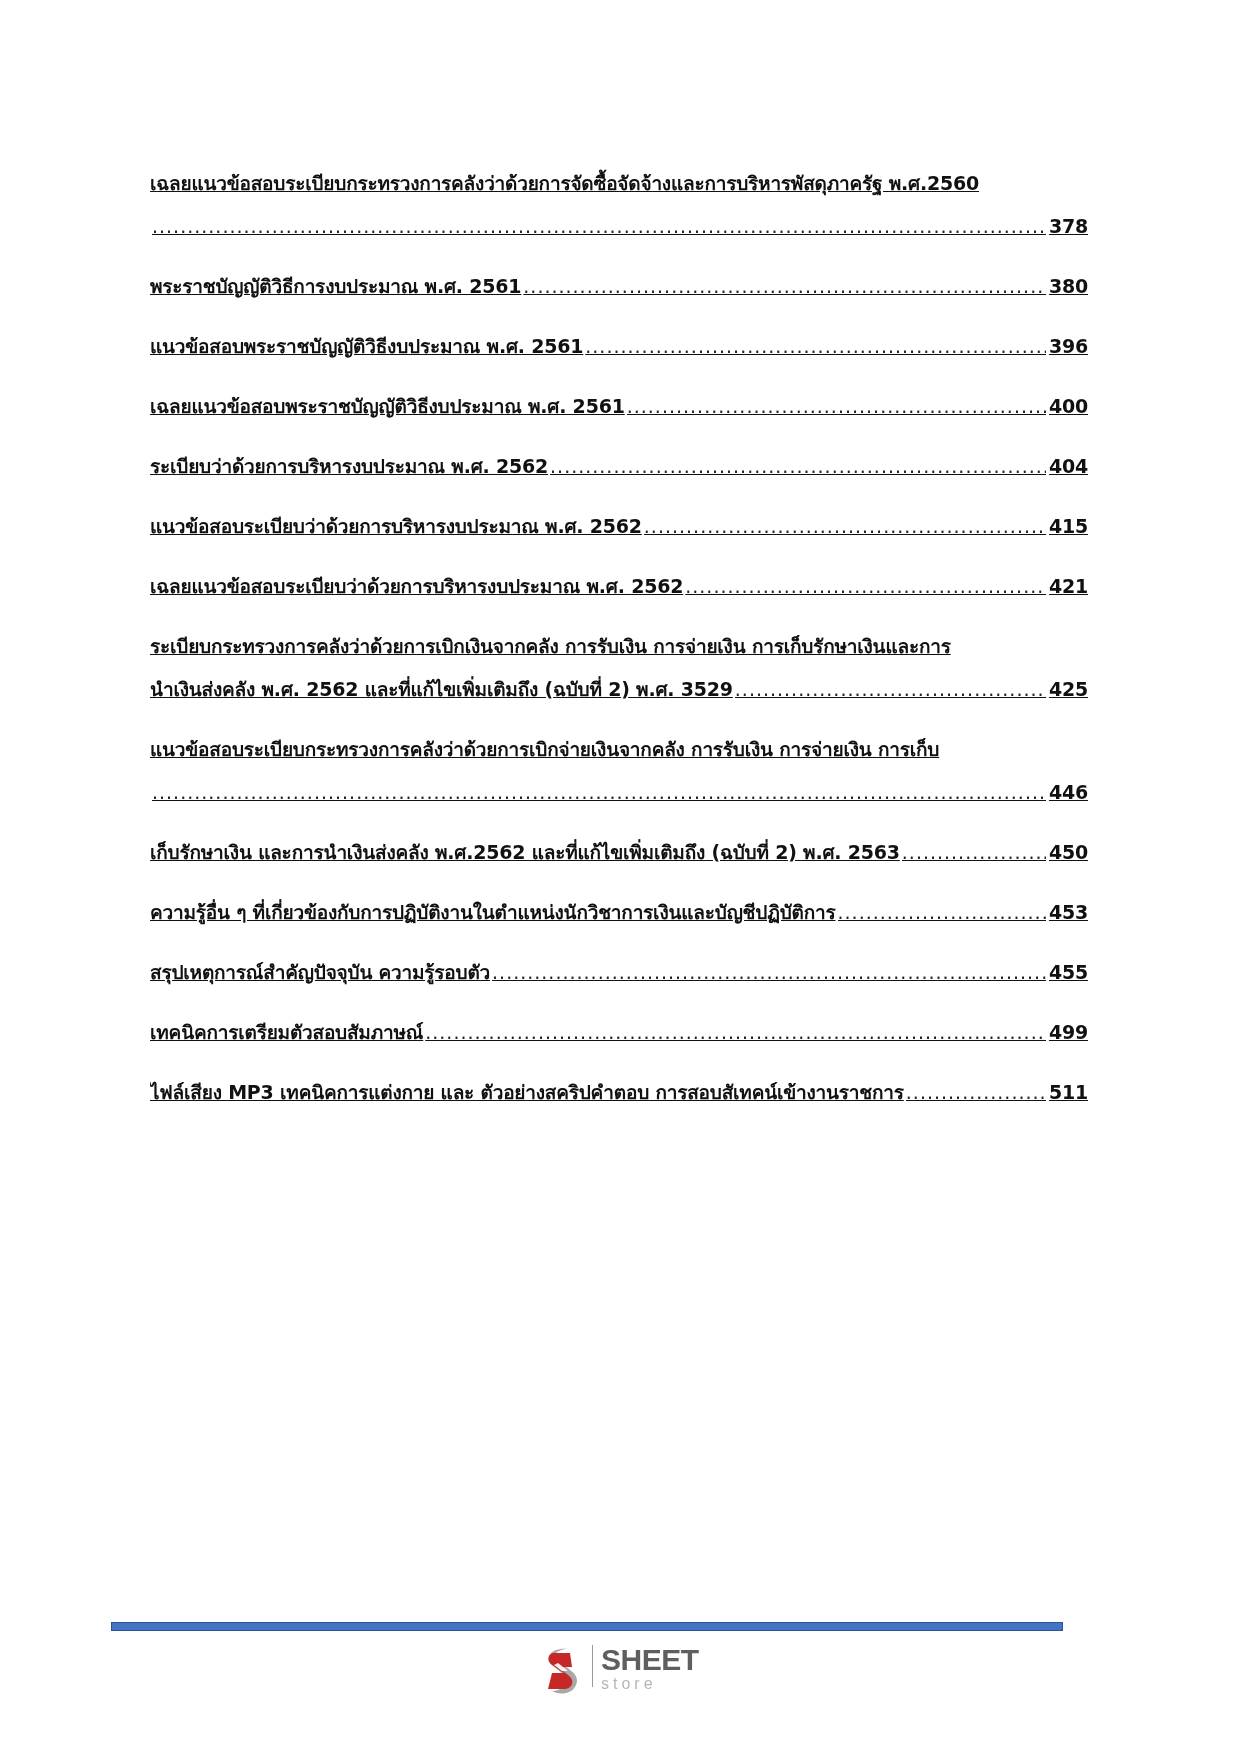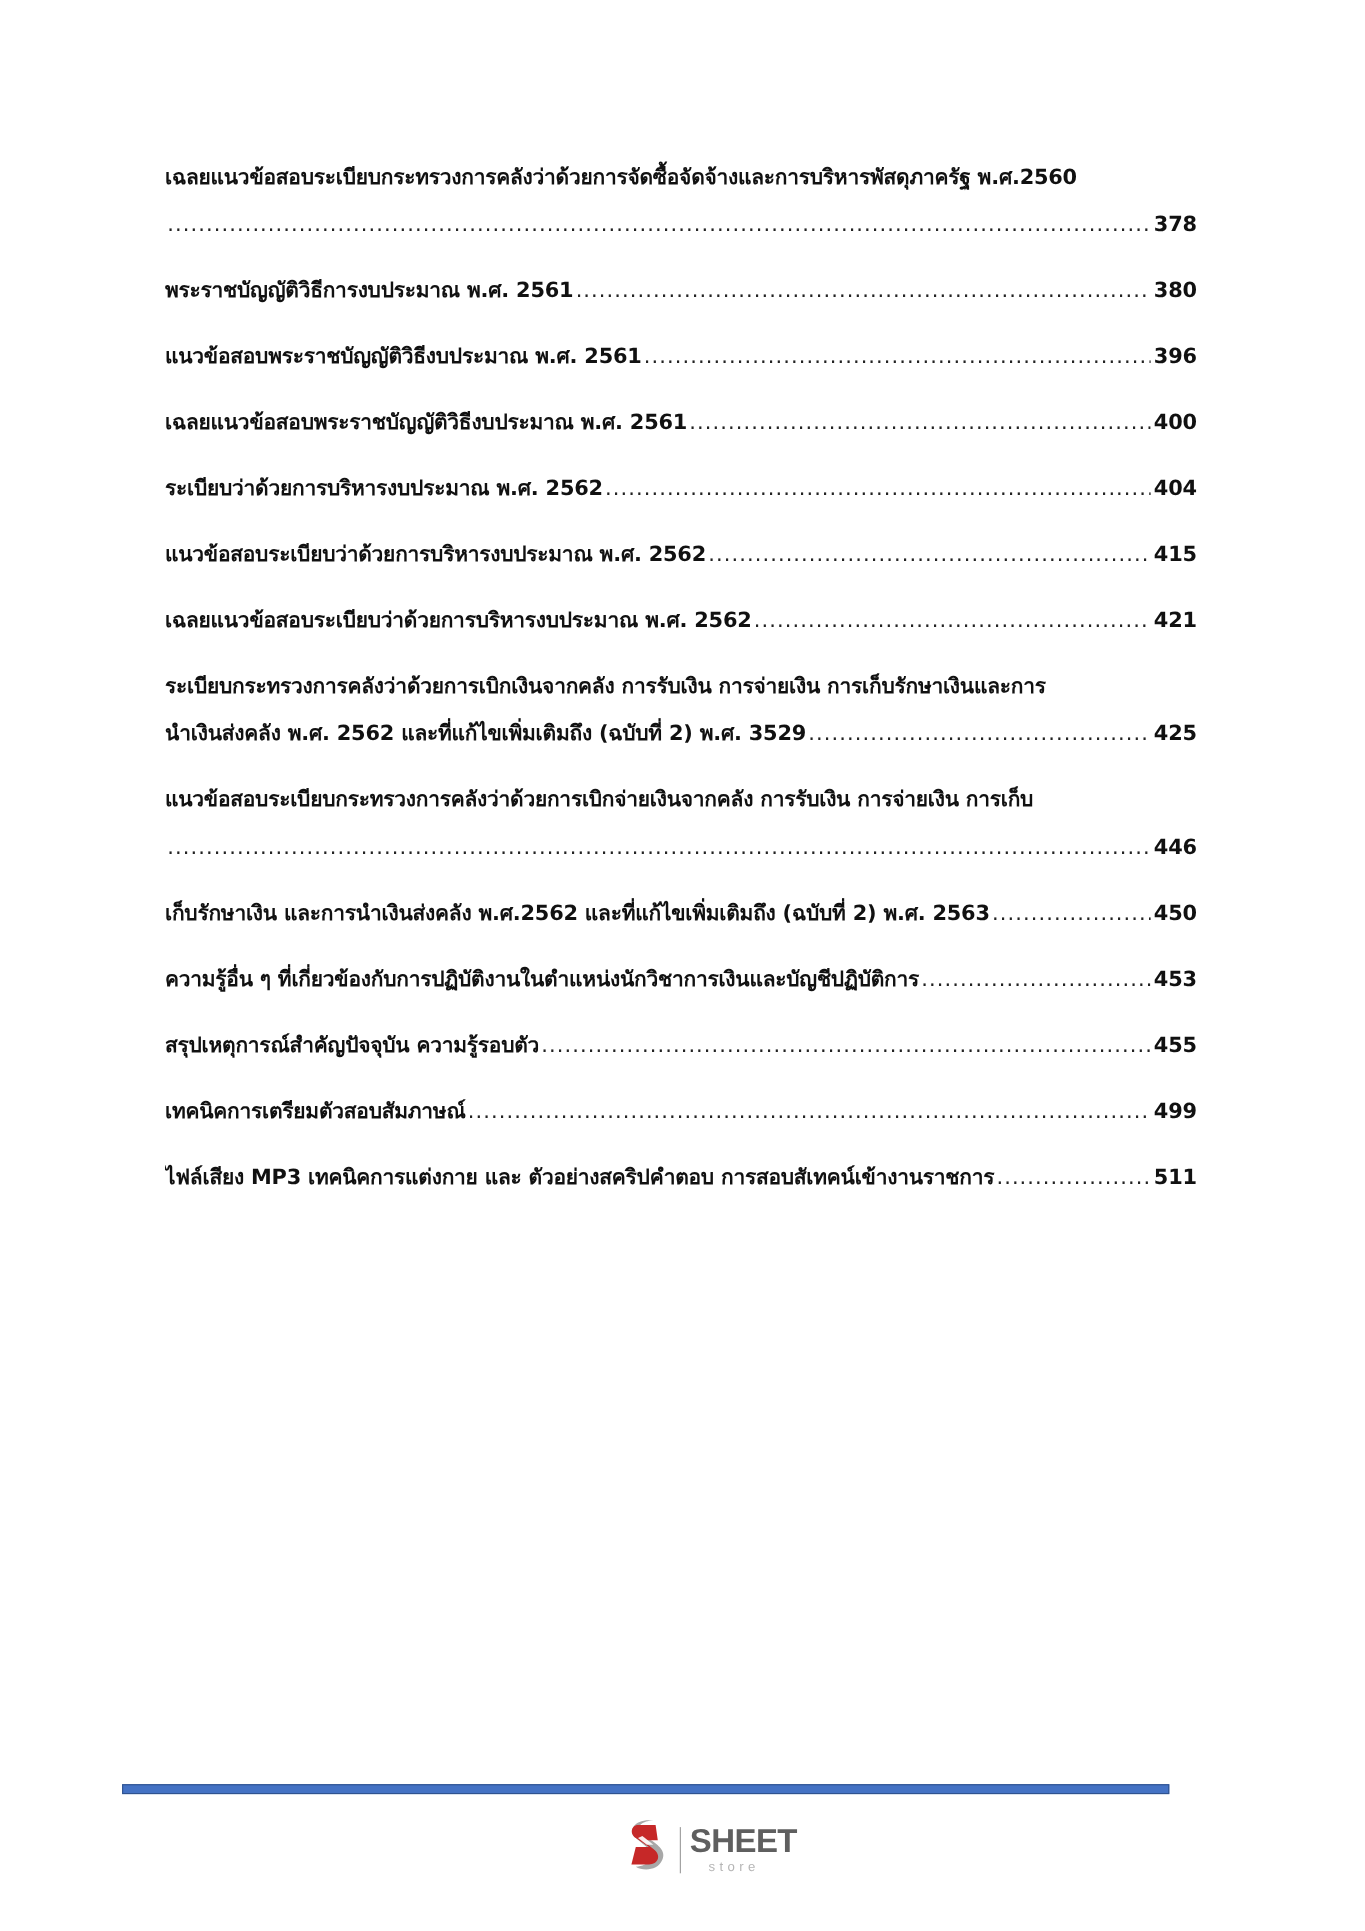--- a/index.html
+++ b/index.html
@@ -11,22 +11,23 @@
       width: 1241px;
       height: 1755px;
       position: relative;
       overflow: hidden;
       font-family: "DejaVu Sans", "Liberation Sans", sans-serif;
       color: #111111;
     }
     .toc {
       position: absolute;
       left: 150px;
-      top: 140px;
+      top: 162px;
       width: 938px;
+      text-decoration: underline;
     }
     .toc-entry {
       position: relative;
       font-size: 19px;
       font-weight: bold;
       line-height: 43px;
       letter-spacing: -0.2px;
     }
     .toc-entry.single {
       height: 43px;
@@ -70,26 +71,26 @@
       left: 111px;
       top: 1622px;
       width: 952px;
       height: 9px;
       background: #4472c4;
       border: 1px solid #2f528f;
       box-sizing: border-box;
     }
     .logo {
       position: absolute;
-      left: 564px;
+      left: 538px;
       top: 1645px;
       width: 170px;
       height: 58px;
       display: flex;
-      align-items: flex-end;
+      align-items: flex-start;
     }
     .logo-mark {
       width: 48px;
       height: 52px;
       position: relative;
     }
     .logo-divider {
       width: 1px;
       height: 42px;
       background: #9a9a9a;
@@ -102,25 +103,24 @@
     }
     .logo-title {
       font-family: "Liberation Sans", sans-serif;
       font-weight: bold;
       font-size: 30px;
       color: #5f5f5f;
       letter-spacing: -0.5px;
     }
     .logo-sub {
       font-family: "Liberation Sans", sans-serif;
-      font-size: 12px;
+      font-size: 16px;
       color: #b5b5b5;
       letter-spacing: 4px;
       margin-top: 1px;
-      margin-left: 17px;
     }
   </style>
 </head>
 <body>
 
 <div class="toc">
 
   <div class="toc-entry double">
     <div class="first-line">เฉลยแนวข้อสอบระเบียบกระทรวงการคลังว่าด้วยการจัดซื้อจัดจ้างและการบริหารพัสดุภาครัฐ พ.ศ.2560</div>
     <div class="toc-line">

